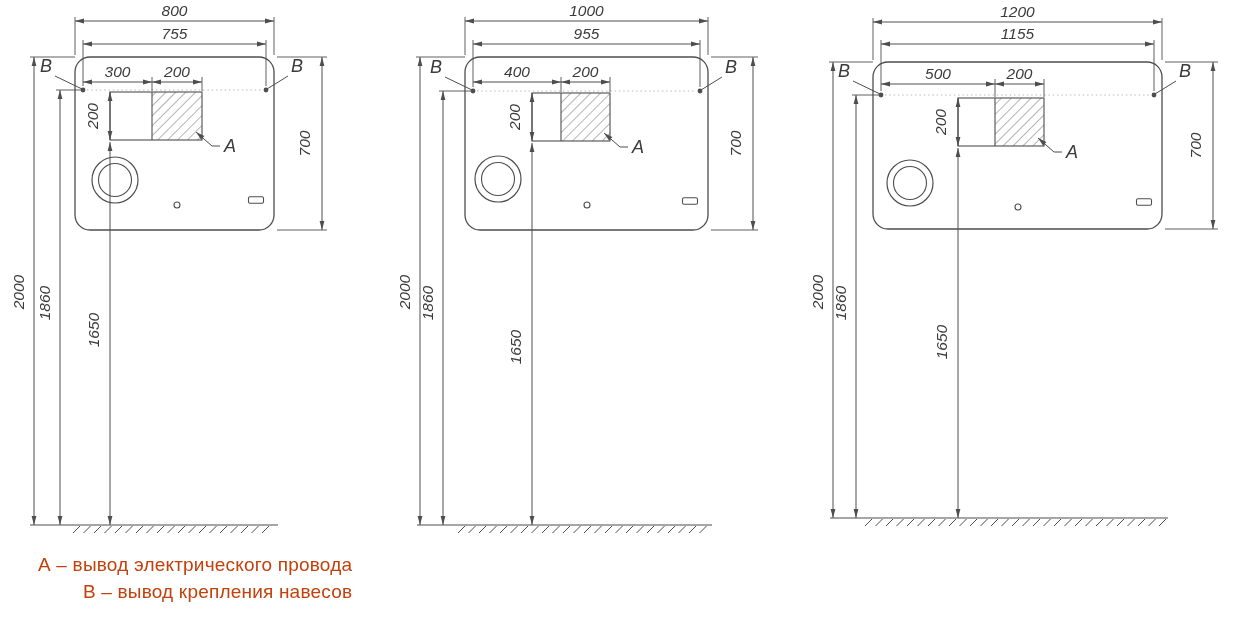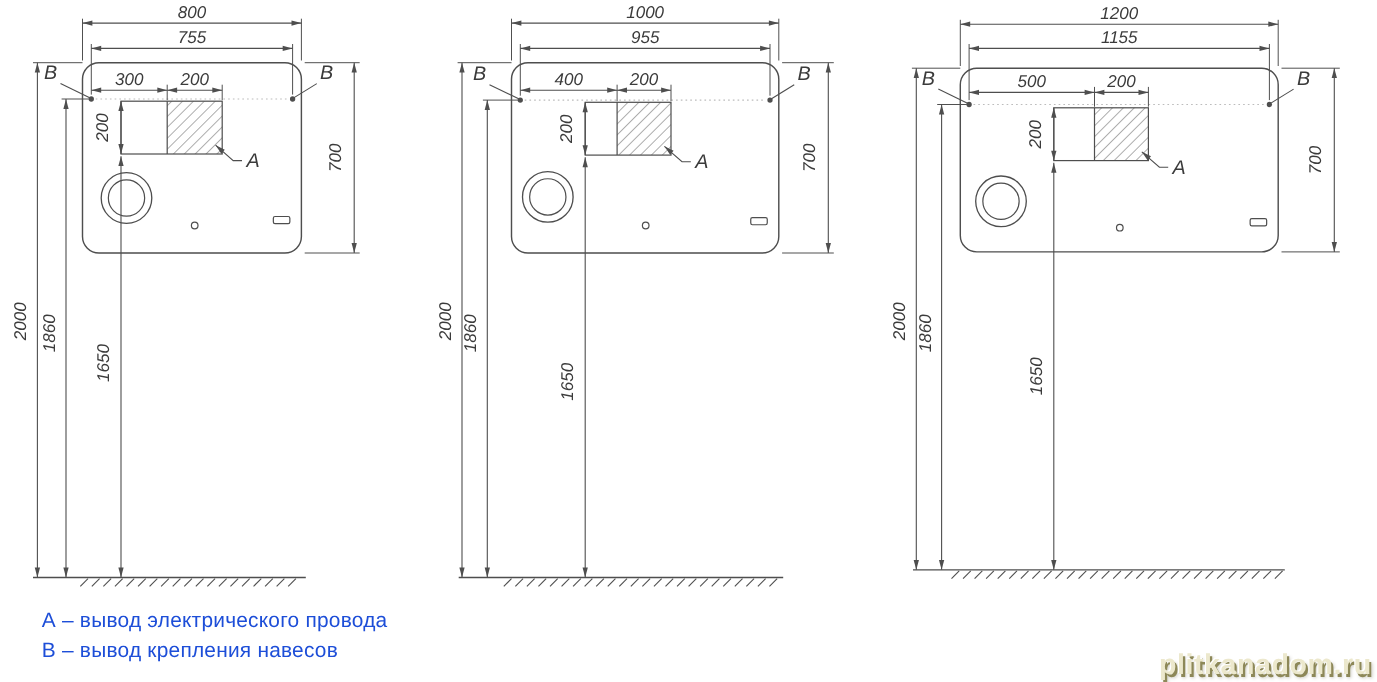--- a/index.html
+++ b/index.html
@@ -3,21 +3,21 @@
 <meta charset="utf-8">
 <style>
   html,body{margin:0;padding:0;background:#ffffff;}
   .stage{
     position:relative;width:1252px;height:620px;background:#ffffff;overflow:hidden;
     font-family:"Liberation Sans", sans-serif;
   }
   svg{position:absolute;left:0;top:0;}
   .legend{
     position:absolute;left:38px;top:551px;
-    font-size:19px;line-height:27px;color:#1d4ed8;letter-spacing:.2px;
+    font-size:19px;line-height:27px;color:#c2410c;letter-spacing:.2px;text-align:right;
   }
   .watermark{
     position:absolute;right:5px;bottom:0px;
     font-size:26px;font-weight:bold;letter-spacing:.5px;
     color:#ece8cd;
     text-shadow:-1px -1px 0 #ffffff, 2px 2px 0 #8d8858, 3px 3px 3px rgba(60,55,20,.25);
   }
 </style>
 </head>
 <body>
@@ -302,14 +302,13 @@
         <text x="1185" y="77" fill="#3b3b3b" font-size="18" font-style="italic" font-family="&quot;Liberation Sans&quot;, sans-serif" text-anchor="middle" font-weight="500">B</text>
         <line x1="1176" y1="81" x2="1155" y2="94" stroke="#4e4e4e" stroke-width="1"></line>
       </g>
     </svg>
 
   <div class="legend">
     <div>А – вывод электрического провода</div>
     <div>В – вывод крепления навесов</div>
   </div>
 
-  <div class="watermark">plitkanadom.ru</div>
 </div>
 
 </body></html>

